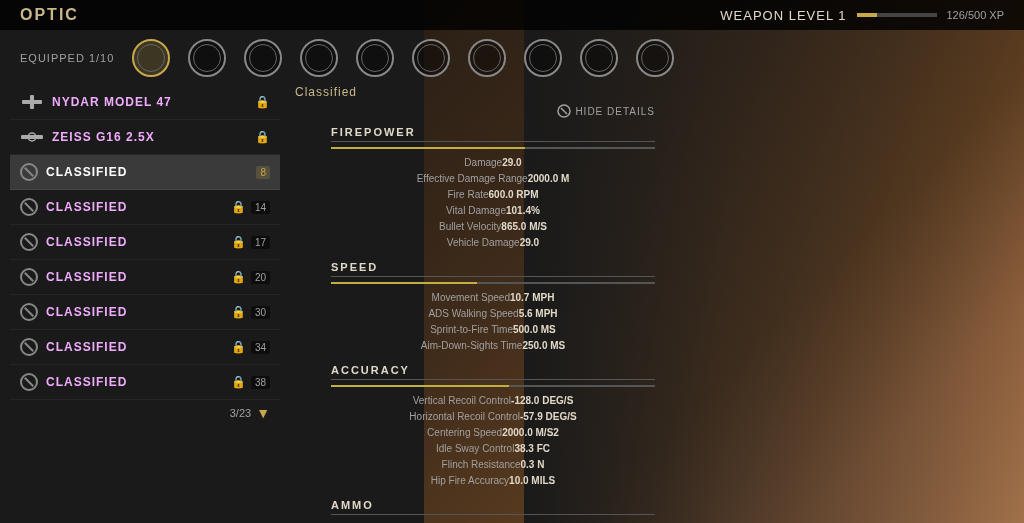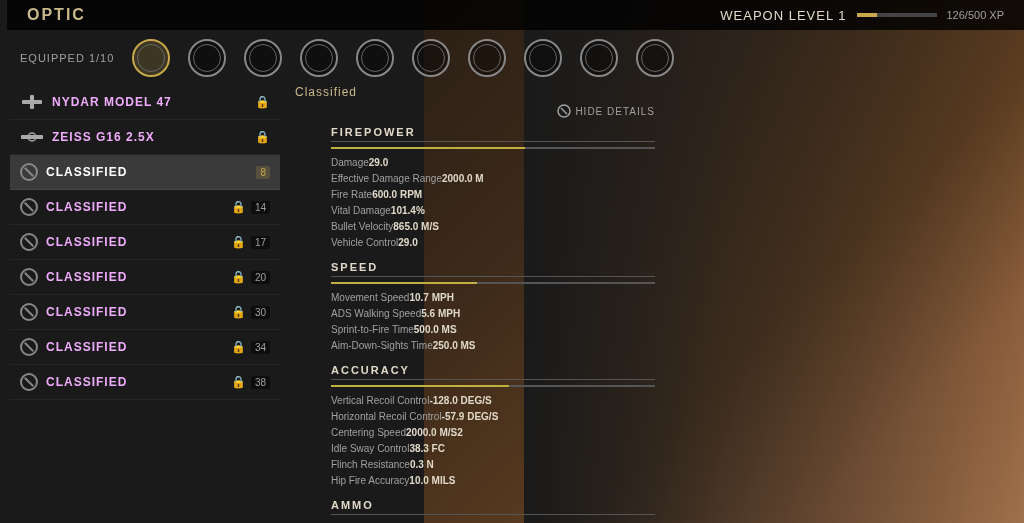--- a/index.html
+++ b/index.html
@@ -40,21 +40,20 @@
       top: 0;
       left: 0;
       right: 0;
       height: 30px;
       background: rgba(0,0,0,0.8);
       display: flex;
       align-items: center;
       justify-content: space-between;
       padding: 0 20px;
       z-index: 10;
-      margin-left: 7px;
     }
 
     .section-title {
       font-size: 16px;
       font-weight: bold;
       color: #c8b88a;
       letter-spacing: 2px;
     }
 
     .weapon-level-area {
@@ -276,21 +275,21 @@
       font-weight: bold;
       letter-spacing: 2px;
       color: #e0d8c8;
       border-bottom: 1px solid #555;
       padding-bottom: 3px;
       margin-bottom: 5px;
     }
 
     .stat-row {
       display: flex;
-      justify-content: flex-start;
+      justify-content: center;
       font-size: 10px;
       color: #c0b8a8;
       line-height: 1.6;
     }
 
     .stat-name {
       color: #a0a0a0;
     }
 
     .stat-value {
@@ -426,20 +425,26 @@
     <span class="level-badge">34</span>
   </div>
 
   <div class="attachment-item">
     <div class="no-icon"></div>
     <span class="attachment-name">CLASSIFIED</span>
     <span class="lock-icon">🔒</span>
     <span class="level-badge">38</span>
   </div>
 
+  <div class="pagination">
+    <span>
+      <span>3</span>/<span>23</span>
+    </span>
+    <span class="pagination-arrow">▼</span>
+  </div>
 </div>
 
 <div class="right-panel">
   <div class="classified-header">Classified</div>
 
   <div class="hide-details-row">
     <svg width="14" height="14" viewBox="0 0 14 14">
       <circle cx="7" cy="7" r="6" fill="none" stroke="#a0a0a0" stroke-width="1.5"></circle>
       <line x1="4" y1="4" x2="10" y2="10" stroke="#a0a0a0" stroke-width="1.5"></line>
     </svg>
@@ -466,21 +471,21 @@
         </div>
         <div class="stat-row">
           <span class="stat-name">Vital Damage</span>
           <span class="stat-value">101.4%</span>
         </div>
         <div class="stat-row">
           <span class="stat-name">Bullet Velocity</span>
           <span class="stat-value">865.0 M/S</span>
         </div>
         <div class="stat-row">
-          <span class="stat-name">Vehicle Control</span>
+          <span class="stat-name">Vehicle Damage</span>
           <span class="stat-value">29.0</span>
         </div>
       </div>
       <div class="stats-section">
         <div class="stats-section-title">SPEED</div>
         <div class="section-bar">
           <div class="section-bar-fill" style="width: 45%;"></div>
         </div>
         <div class="stat-row">
           <span class="stat-name">Movement Speed</span>

